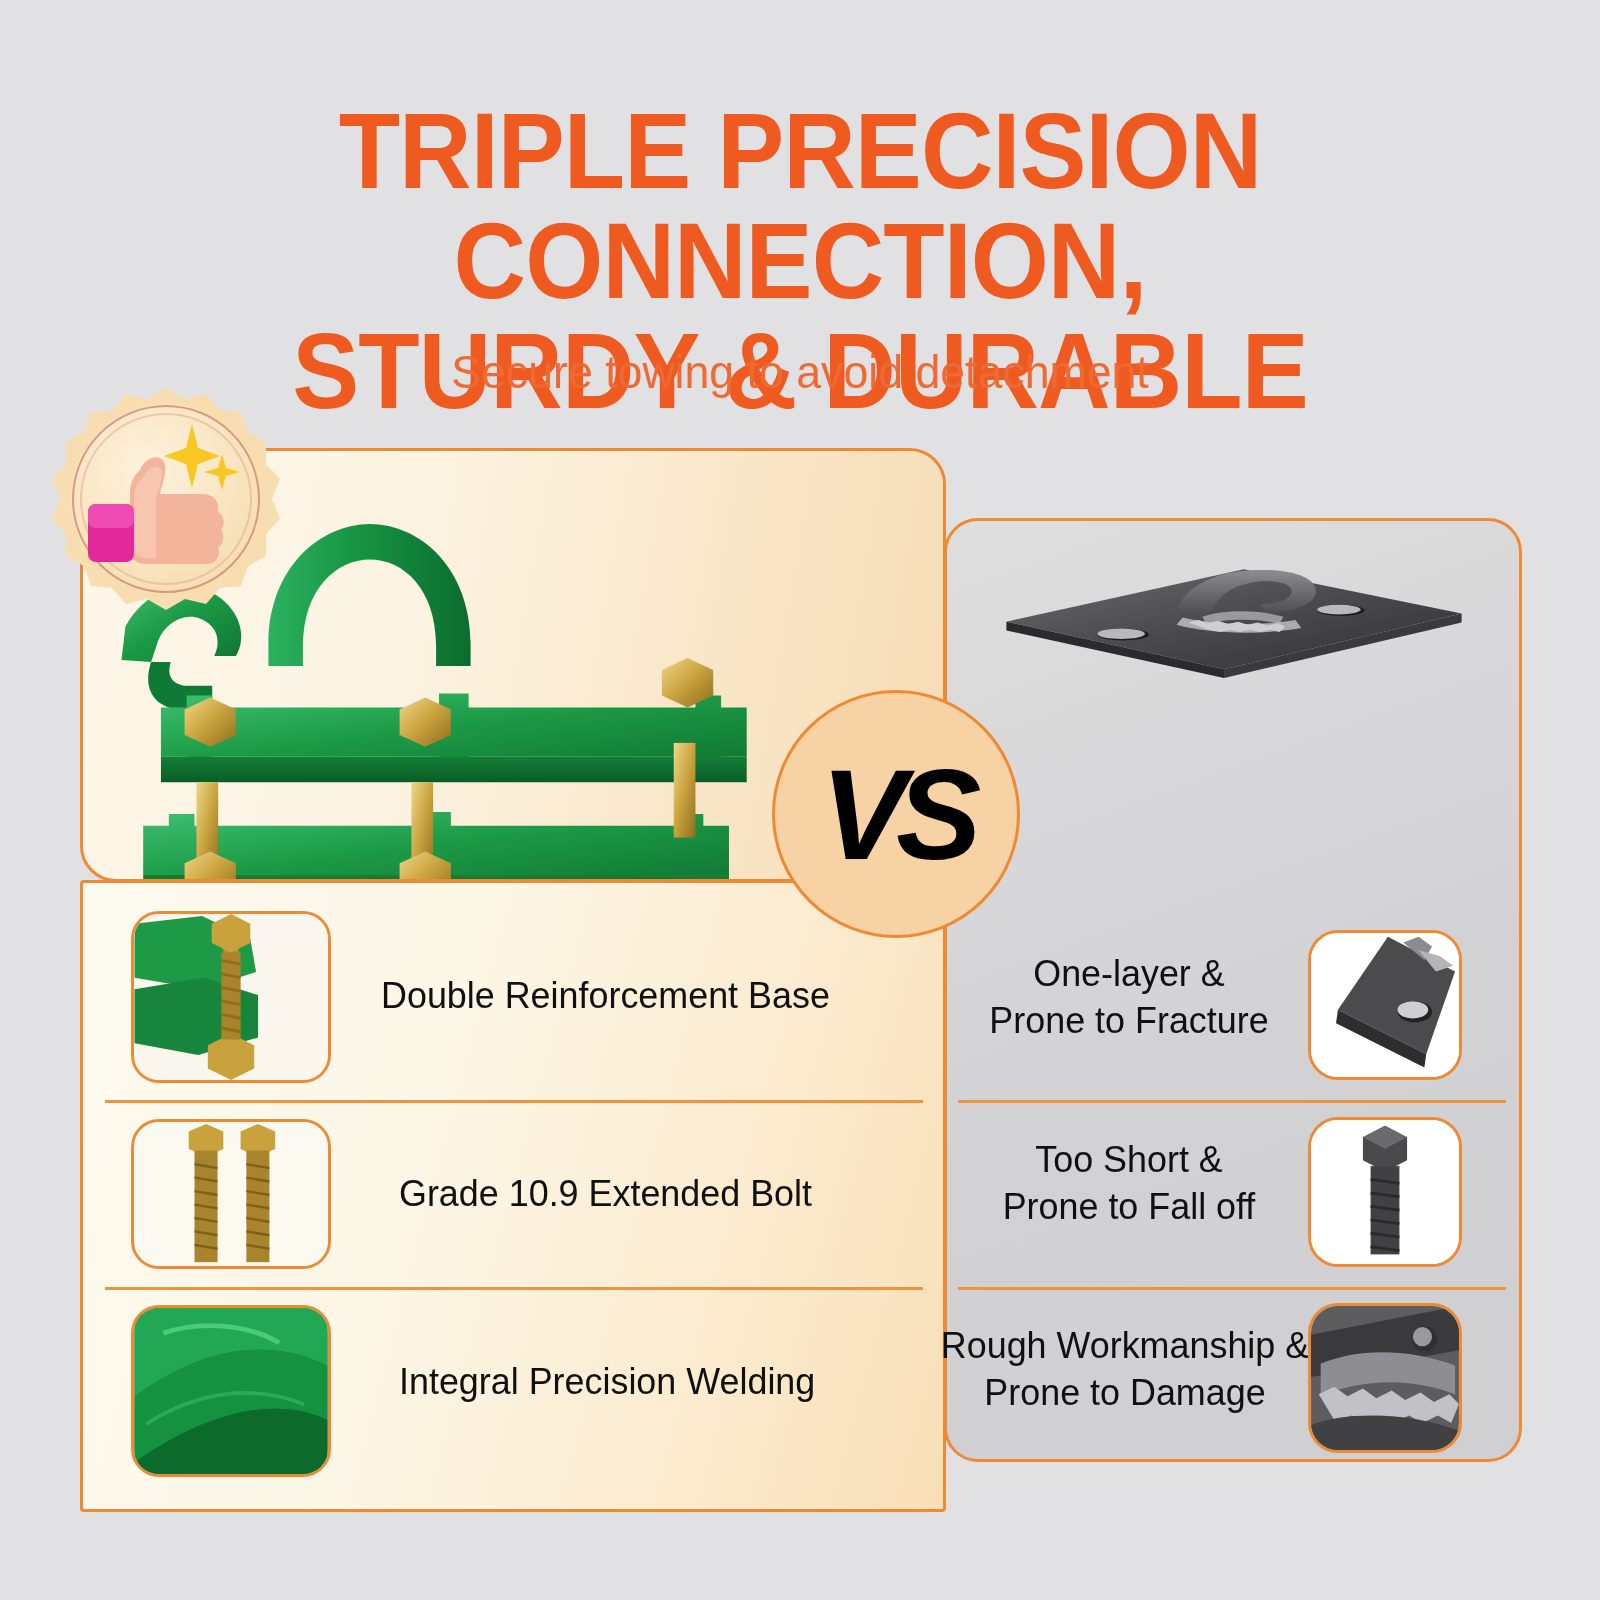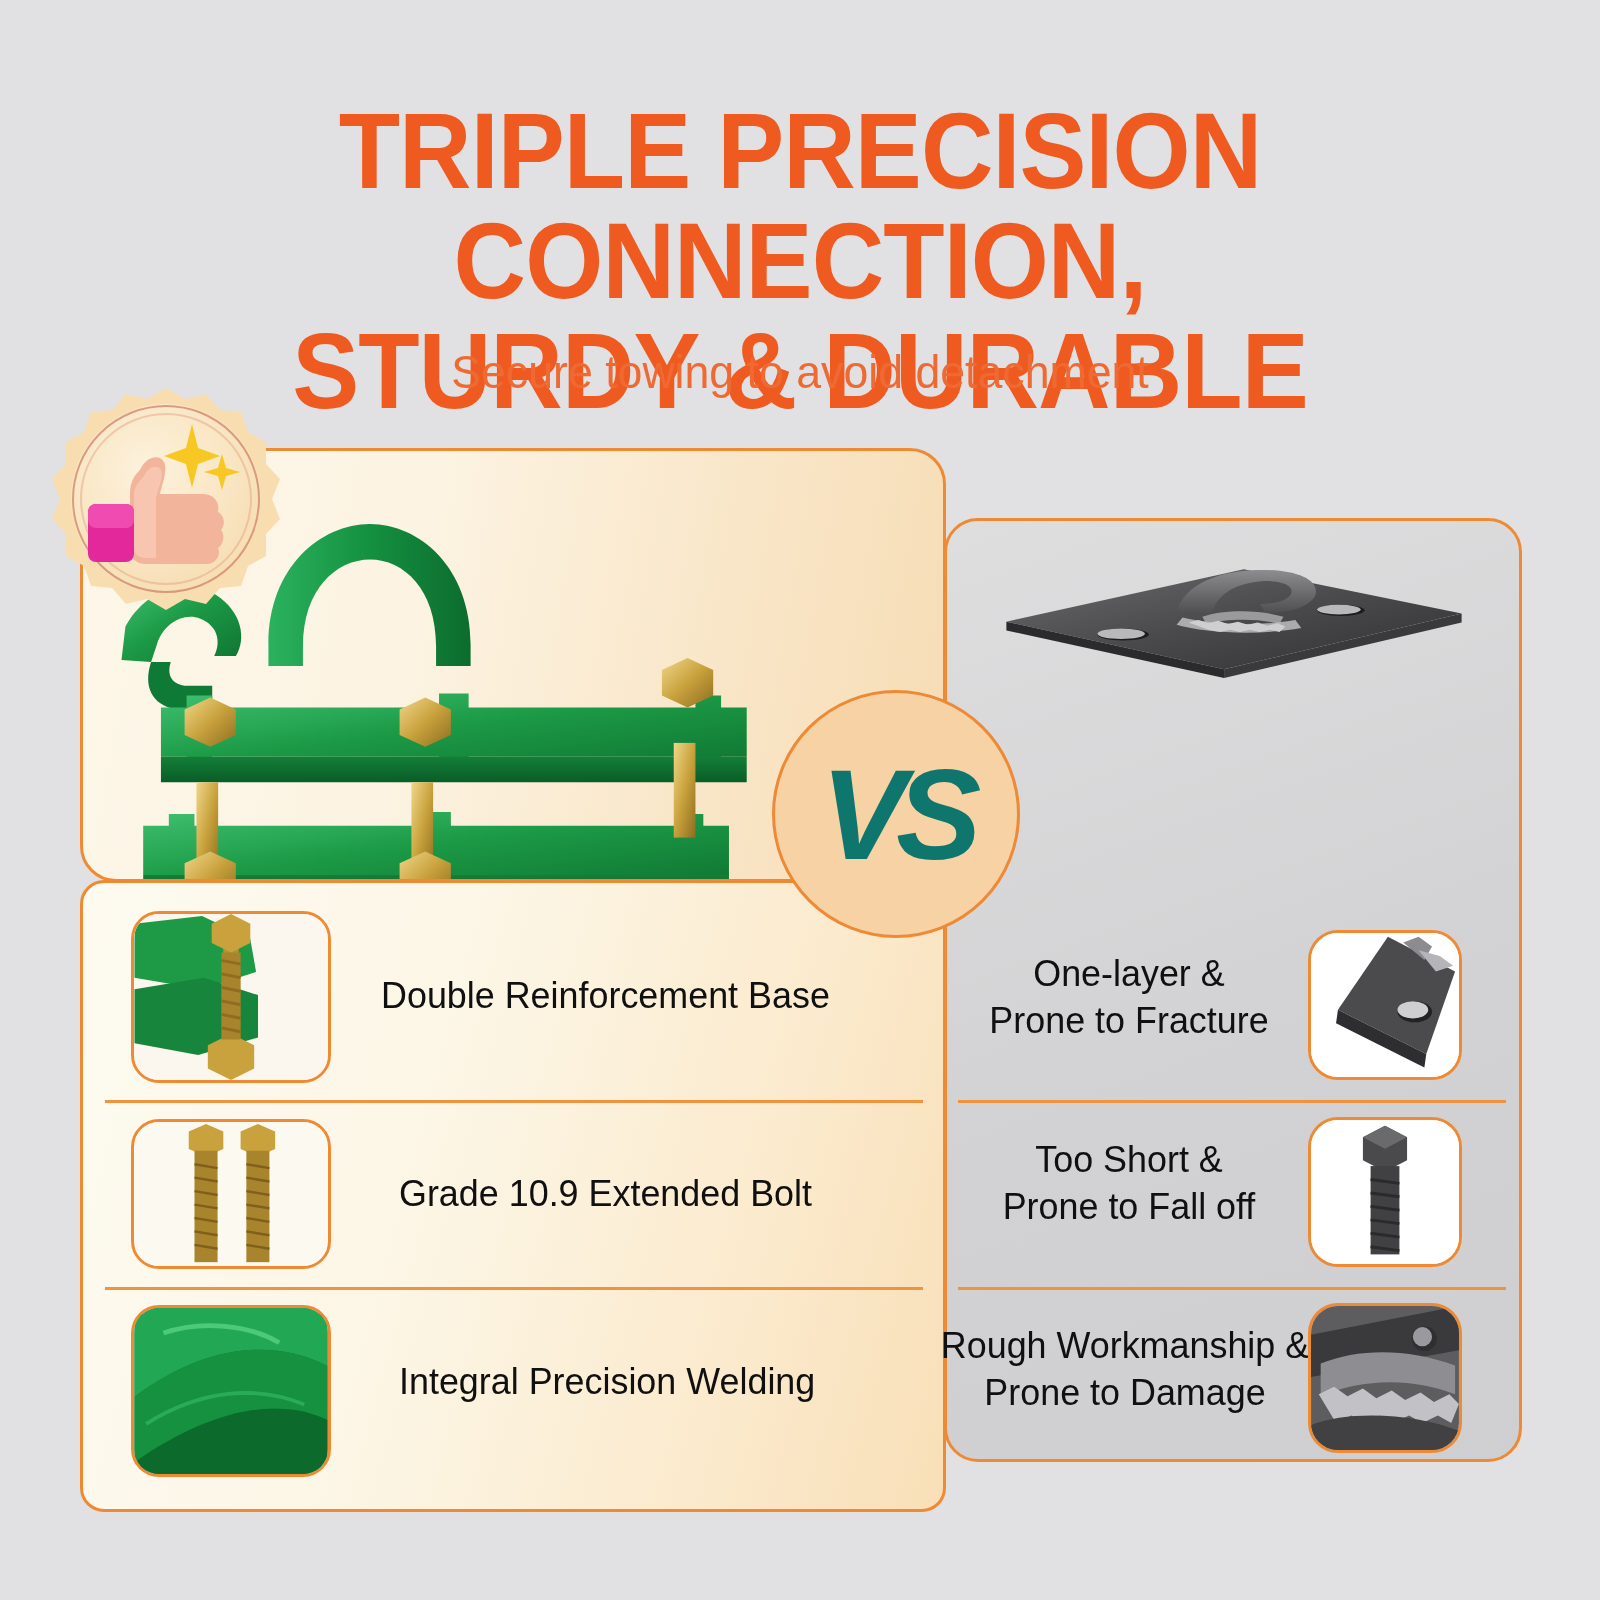--- a/index.html
+++ b/index.html
@@ -40,21 +40,21 @@
   .good-hero{
     position:absolute;left:80px;top:448px;width:866px;height:434px;
     border:3px solid #ef8a34;
     border-radius:36px;
     background:linear-gradient(100deg,#fdf7e9 0%,#fcf3e2 38%,#f9e6c8 72%,#f6dcb4 100%);
     box-sizing:border-box;
   }
   .good-list{
     position:absolute;left:80px;top:880px;width:866px;height:632px;
     border:3px solid #ef8a34;
-    border-radius:24px;
+    border-radius:4px;
     background:linear-gradient(105deg,#fdfaf0 0%,#fcf6e6 40%,#fbeacd 75%,#f8dfb7 100%);
     box-sizing:border-box;
     overflow:hidden;
   }
   .bad-panel{
     position:absolute;left:944px;top:518px;width:578px;height:944px;
     border:3px solid #ef8a34;
     border-radius:34px;
     background:linear-gradient(160deg,#dededf 0%,#d2d2d4 55%,#cfcfd1 100%);
     box-sizing:border-box;
@@ -72,21 +72,21 @@
     background:#f7d2a4;
     border:3px solid #ef8a34;
     box-sizing:border-box;
   }
   .vs-text{
     position:absolute;left:0;top:0;width:100%;height:100%;
     display:flex;align-items:center;justify-content:center;
     font-family:"Liberation Sans",sans-serif;
     font-weight:bold;font-style:italic;
     font-size:128px;
-    color:#0f766e;
+    color:#000000;
     letter-spacing:-10px;
   }
   .good-thumb{
     position:absolute;
     border:3px solid #ef8a34;
     border-radius:28px;
     overflow:hidden;
     background:#fffdf7;
     box-sizing:border-box;
   }

